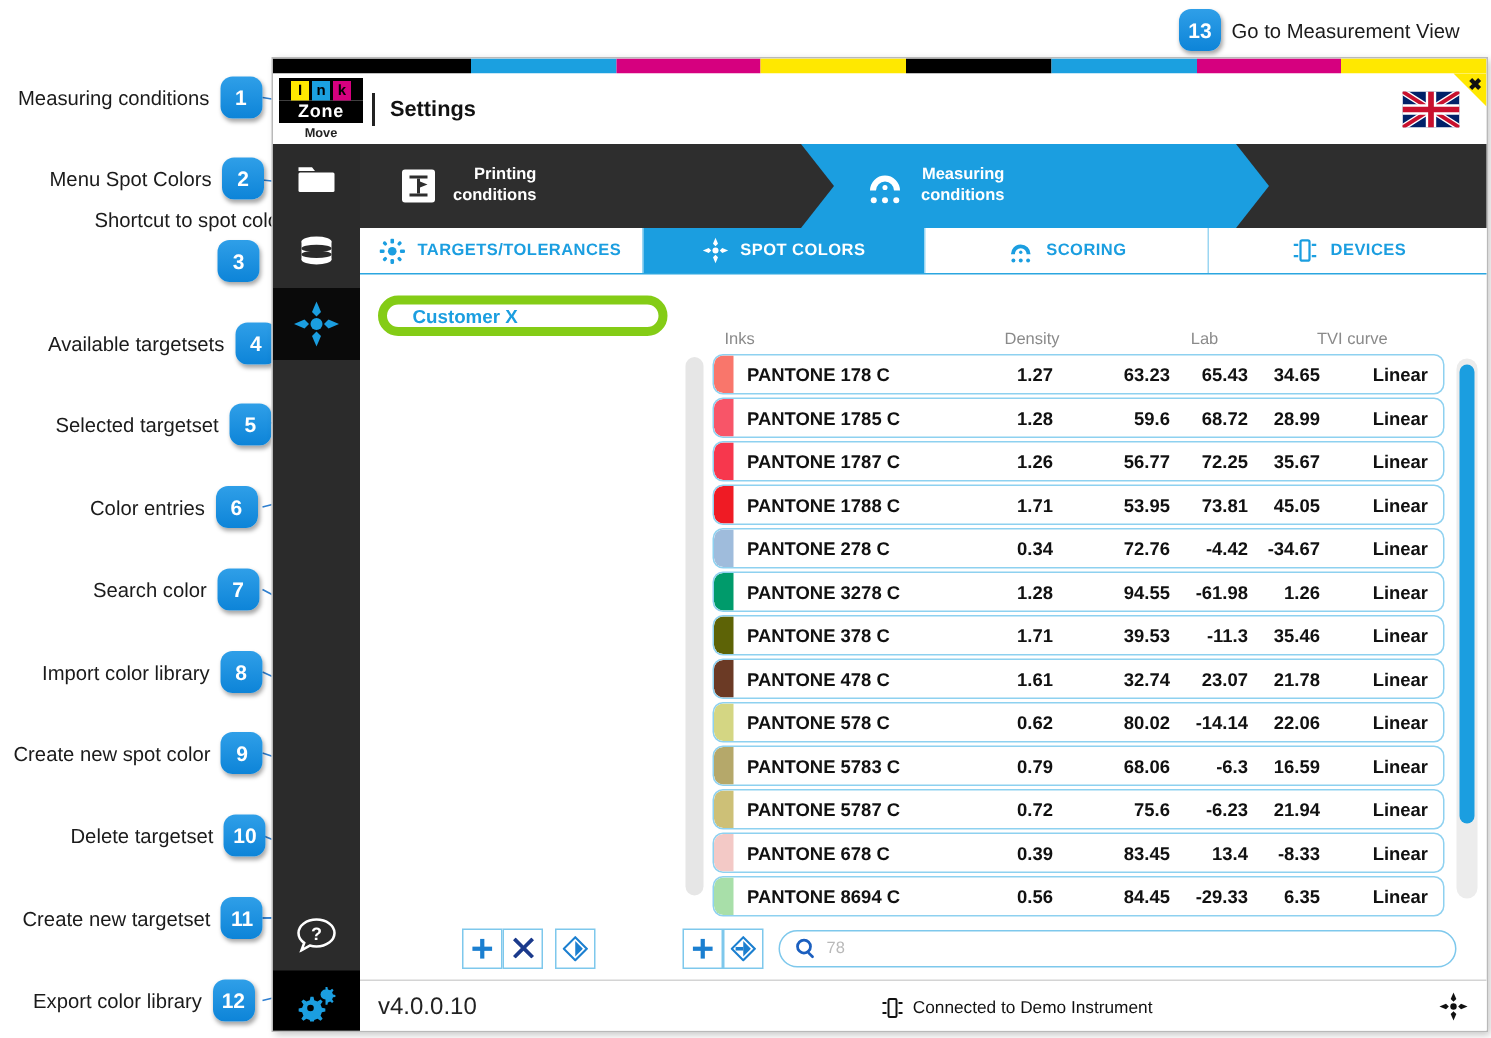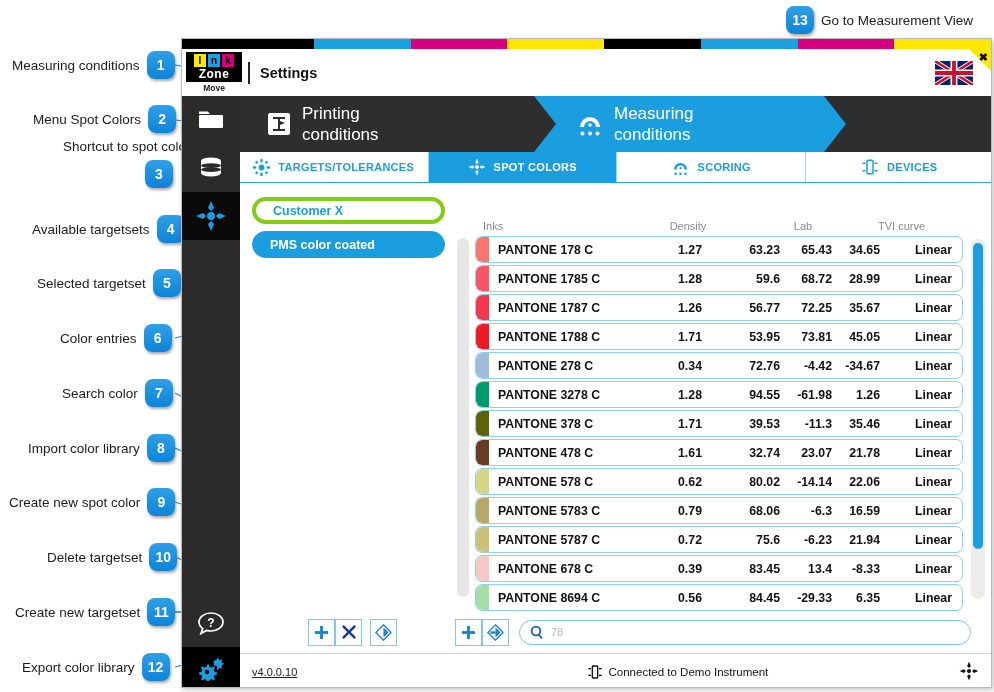--- a/index.html
+++ b/index.html
@@ -54,40 +54,40 @@
   .side-ico{width:58px;height:48px;display:flex;align-items:center;justify-content:center;}
   .side-ico.sel{background:#0a0a0a;}
   .side-spacer{flex:1;}
   .side-gear{width:58px;height:42px;background:#000;display:flex;align-items:center;justify-content:center;}
 
   .content{flex:1;display:flex;flex-direction:column;background:#fff;}
 
   
   .crumbs{height:56px;background:#2e2e2e;display:flex;position:relative;overflow:hidden;}
   .crumb{display:flex;align-items:center;gap:10px;position:relative;padding-left:26px;}
-  .crumb .ctext{color:#fff;font-size:17px;font-weight:normal;line-height:1.25;}
+  .crumb .ctext{color:#fff;font-size:11px;font-weight:bold;line-height:1.25;text-align:right;}
   .crumb.active{background:#1b9ee0;}
   .chev{position:absolute;top:0;width:22px;height:56px;}
 
   
   .tabs{display:flex;height:31px;border-bottom:1px solid #2ba6e0;}
   .tab{flex:1;display:flex;align-items:center;justify-content:center;gap:8px;
        background:#fff;color:#1b9ee0;font-size:11px;font-weight:bold;letter-spacing:.3px;
        border-right:1px solid #9bd6f2;box-sizing:border-box;}
   .tab:last-child{border-right:none;}
   .tab.active{background:#1b9ee0;color:#fff;}
 
   
   .panels{flex:1;display:flex;}
   .leftpane{width:215px;display:flex;flex-direction:column;padding:14px 10px 0 12px;box-sizing:border-box;}
   .tset{
     height:27px;border-radius:14px;display:flex;align-items:center;padding-left:17px;
     font-size:12.5px;font-weight:bold;margin-bottom:7px;box-sizing:border-box;
   }
-  .tset.norm{border:4px solid #84cc16;color:#1b9ee0;background:#fff;}
+  .tset.norm{border:6px solid #84cc16;color:#1b9ee0;background:#fff;}
   .tset.sel{background:#1b9ee0;color:#fff;border:1px solid #1b9ee0;}
 
   .rightpane{flex:1;display:flex;flex-direction:column;padding:0 6px 0 0;margin-top:32px;}
   .colhead{display:flex;font-size:11px;color:#8a8a8a;padding:5px 0 4px 0;}
   .ch-ink{width:165px;padding-left:28px;}
   .ch-den{width:80px;text-align:center;}
   .ch-lab{width:150px;text-align:center;}
   .ch-tvi{width:70px;}
 
   .listwrap{flex:1;display:flex;}
@@ -112,21 +112,21 @@
   .tb-left{width:215px;display:flex;align-items:center;padding-left:68px;box-sizing:border-box;gap:0;}
   .sqbtn{width:27px;height:27px;border:1px solid #7ec8ec;background:#fff;
          display:flex;align-items:center;justify-content:center;box-sizing:border-box;}
   .sqbtn.gap{margin-left:8px;}
   .tb-right{flex:1;display:flex;align-items:center;gap:0;}
   .searchbox{flex:1;height:25px;border:1px solid #7ec8ec;border-radius:13px;
              display:flex;align-items:center;padding:0 10px;margin-left:10px;margin-right:14px;box-sizing:border-box;}
   .searchtxt{font-size:11px;color:#b9b9b9;margin-left:6px;}
 
   .statusbar{height:35px;background:#fff;border-top:1px solid #d4d4d4;display:flex;align-items:center;position:relative;}
-  .ver{font-size:11px;color:#222;margin-left:12px;text-decoration:underline;}
+  .ver{font-size:16px;color:#222;margin-left:12px;}
   .conn{position:absolute;left:50%;transform:translateX(-30px);display:flex;align-items:center;gap:6px;
         font-size:11.5px;color:#111;}
   .statright{position:absolute;right:14px;top:7px;}
 </style>
 </head>
 <body>
 
 <svg class="leaders">
   <path class="leader" d="M175,65 L560,128"></path>
   <path class="leader" d="M175,120 L250,128"></path>
@@ -377,23 +377,20 @@
           <span>DEVICES</span>
         </div>
       </div>
 
       <div class="panels">
 
         <div class="leftpane">
           <div class="tset norm">
             <span>Customer X</span>
           </div>
-          <div class="tset sel">
-            <span>PMS color coated</span>
-          </div>
         </div>
 
         <div class="rightpane">
           <div class="colhead">
             <div class="ch-ink">Inks</div>
             <div class="ch-den">Density</div>
             <div class="ch-lab">Lab</div>
             <div class="ch-tvi">TVI curve</div>
           </div>
           <div class="listwrap">

